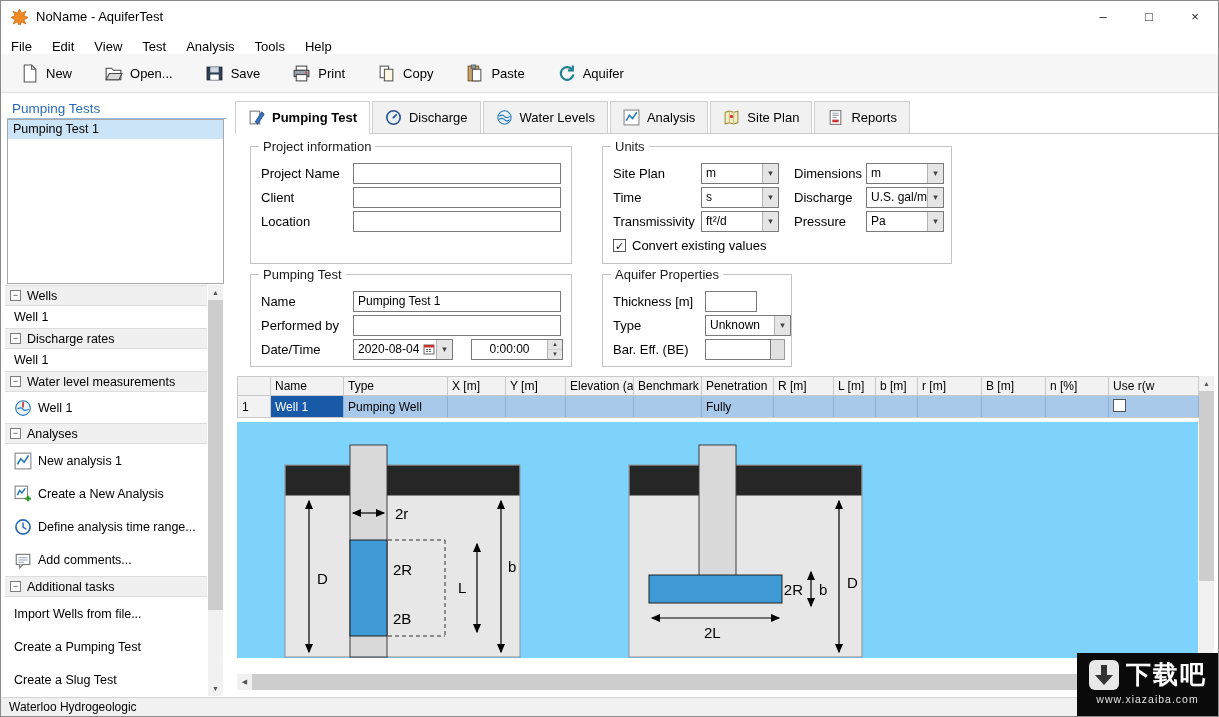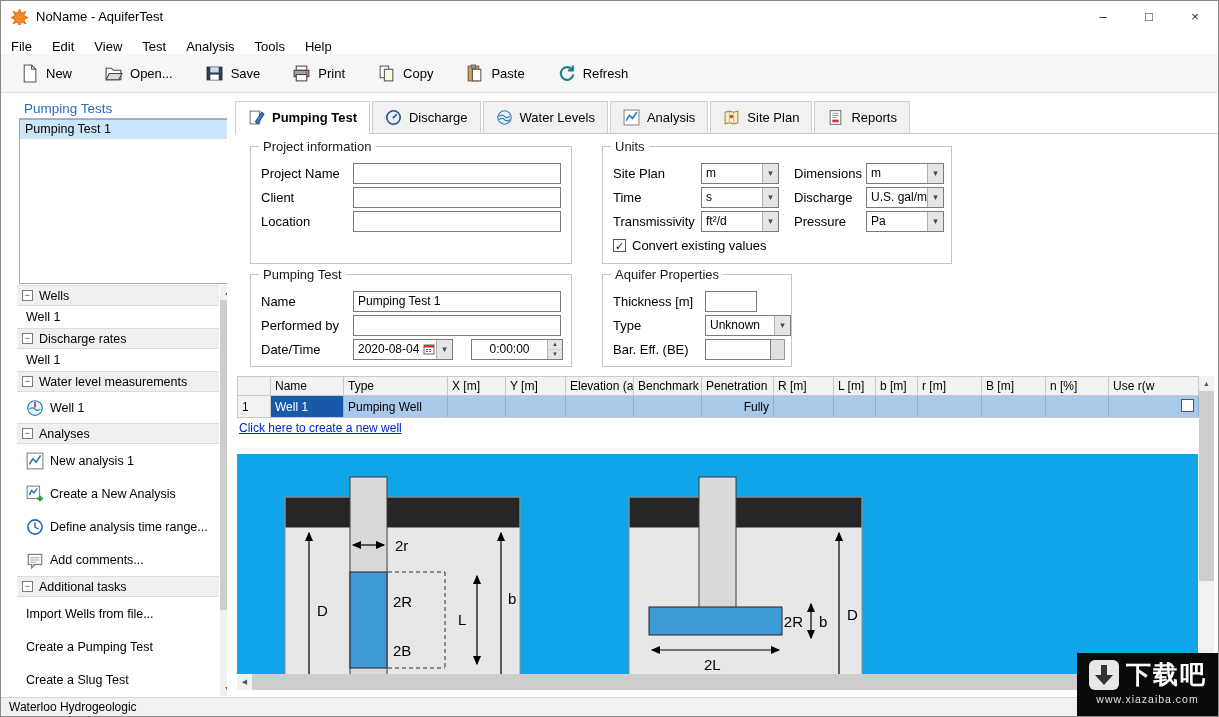--- a/index.html
+++ b/index.html
@@ -17,21 +17,21 @@
   
   .menubar { position:absolute; top:30px; left:0; right:0; height:23px; background:#fff; display:flex; align-items:center; }
   .menu-item { padding:3px 10px; font-size:13px;margin-top:8px; }
 
   
   .toolbar { position:absolute; top:53px; left:0; right:0; height:39px; background:#f6f6f6; border-bottom:1px solid #e0e0e0; display:flex; align-items:center; padding-left:10px; }
   .tb-btn { display:flex; align-items:center; gap:7px; padding:6px 9px; margin-right:14px; font-size:13px; }
   .tb-icon { width:19px; height:19px; display:inline-flex; }
 
   
-  .sidebar { position:absolute; top:92px; left:16px; width:225px; bottom:19px; background:#fff; border-right:1px solid #cfcfcf; }
+  .sidebar { position:absolute; top:92px; left:4px; width:225px; bottom:19px; background:#fff; border-right:1px solid #cfcfcf; }
   .tests-header { margin:6px 2px 0 2px; padding:2px 5px; color:#2b6cb8; font-size:13.5px; border-bottom:1px solid #9ab8d8; }
   .tests-listbox { position:absolute; top:26px; left:2px; width:217px; height:165px; border:1px solid #a8a8a8; background:#fff; overflow:hidden; }
   .test-item { height:19px; line-height:19px; padding-left:5px; font-size:12.5px; }
   .test-item.selected { background:#cce4f7; }
   .sections { position:absolute; top:192px; left:0; width:202px; }
   .section-header { height:21px; background:#f0f0f0; border-top:1px solid #dcdcdc; border-bottom:1px solid #dcdcdc; display:flex; align-items:center; gap:6px; padding:0 5px; font-size:12.5px; }
   .collapse-box { width:11px; height:11px; border:1px solid #7c7c7c; background:#fff; font-size:9px; line-height:9px; text-align:center; color:#333; flex:0 0 11px; }
   .side-item { display:flex; align-items:center; gap:6px; padding:0 9px; font-size:12.5px; white-space:nowrap; overflow:hidden; }
   .h22 { height:22px; } .h31 { height:31px; } .h33 { height:33px; }
   .side-ic { width:18px; height:18px; display:inline-flex; flex:0 0 18px; }
@@ -68,25 +68,25 @@
   .mini-btn { width:14px; background:#e0e0e0; border:1px solid #9a9a9a; border-left:none; flex:0 0 14px; }
   .wrap-input { display:flex; height:21px; }
 
   
   .wtable { position:absolute; left:10px; top:242px; width:961px; border-collapse:collapse; table-layout:fixed; font-size:12px; }
   .wtable th { background:#f2f2f2; border:1px solid #c9c9c9; font-weight:normal; text-align:left; padding:1px 4px; height:19px; white-space:nowrap; overflow:hidden; }
   .wtable td { height:22px; padding:1px 4px; border-right:1px solid #8fb0d4; border-bottom:1px solid #c9c9c9; white-space:nowrap; overflow:hidden; }
   .wt-row td { background:#a9c9ea; }
   .wtable .rownum, .wtable .rownum-h { background:#f2f2f2 !important; border:1px solid #c9c9c9; }
   .cell-name { background:#1859a8 !important; color:#fff; }
-  .center { text-align:right; }
+  .center { text-align:left; }
   .create-link { position:absolute; left:12px; top:287px; font-size:12px; color:#0026cc; text-decoration:underline; }
 
   
-  .diagram { position:absolute; left:10px; top:320px; width:961px; height:236px; background:#0ea5e9; }
+  .diagram { position:absolute; left:10px; top:288px; width:961px; height:236px; background:#7dd3fc; }
   .diagram svg { display:block; }
   .dia-text { font-size:15px; fill:#000; font-family:"Liberation Sans",sans-serif; }
   .arrow { stroke:#000; stroke-width:1.2; }
   .dash { stroke:#333; stroke-width:1; fill:none; stroke-dasharray:4,3; }
 
   
   .v-scroll { position:absolute; left:972px; top:242px; width:15px; height:298px; background:#f1f1f1; display:flex; flex-direction:column; }
   .v-thumb { height:190px; background:#cdcdcd; }
   .h-scroll { position:absolute; left:10px; top:540px; width:961px; height:16px; background:#f1f1f1; display:flex; }
   .h-arrow { width:15px; flex:0 0 15px; display:flex; align-items:center; justify-content:center; font-size:7px; color:#555; }
@@ -191,21 +191,21 @@
         </span>
       <span>Paste</span>
     </div>
     <div class="tb-btn">
       <span class="tb-icon">
           <svg viewBox="0 0 18 18" width="19" height="19">
             <path d="M14.5 5.5A6 6 0 1 0 15.5 10" fill="none" stroke="#1b7f8c" stroke-width="2"></path>
             <path d="M15 1.5v4.5h-4.5" fill="none" stroke="#1b7f8c" stroke-width="2"></path>
           </svg>
         </span>
-      <span>Refresh</span>
+      <span>Aquifer</span>
     </div>
   </div>
 
   <div class="sidebar">
     <div class="tests-header">Pumping Tests</div>
     <div class="tests-listbox">
       <div class="test-item selected">Pumping Test 1</div>
     </div>
 
     <div class="sections">

